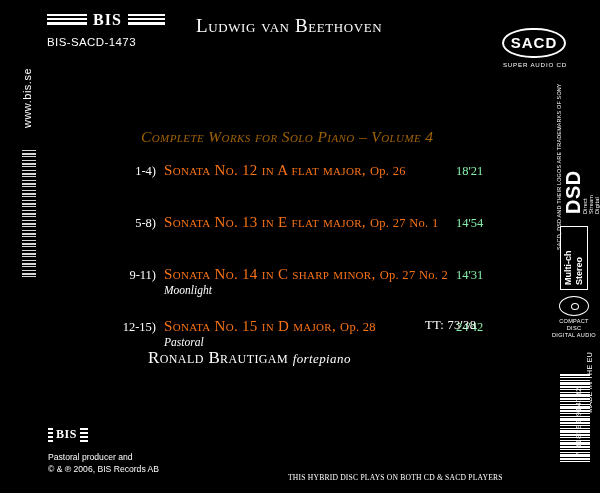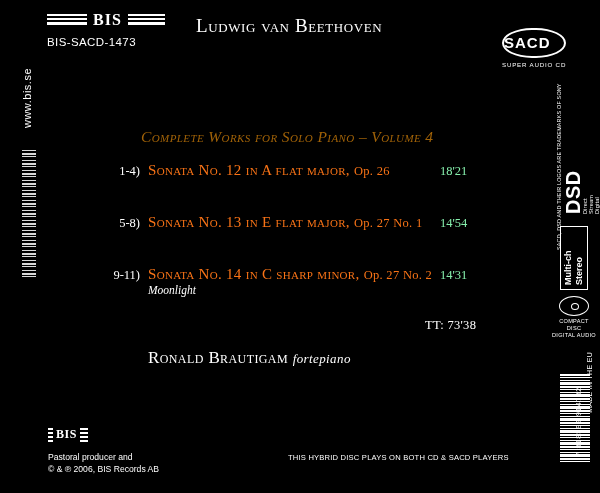--- a/index.html
+++ b/index.html
@@ -104,21 +104,21 @@
     color: #ffffff;
     font-variant: small-caps;
   }
 
   
   .sacd-logo {
     position: absolute;
     right: 32px;
     top: 28px;
     width: 66px;
-    text-align: left;
+    text-align: center;
   }
   .sacd-logo .lozenge {
     width: 64px;
     height: 30px;
     border: 2px solid #ffffff;
     border-radius: 32px/16px;
     box-sizing: border-box;
     font-family: "Liberation Sans", sans-serif;
     font-weight: bold;
     font-size: 15px;
@@ -271,21 +271,21 @@
     font-family: "Liberation Serif", serif;
     font-style: italic;
     font-size: 15.5px;
     letter-spacing: 0.4px;
     font-variant: small-caps;
     color: #a16207;
   }
 
   .tracks {
     position: absolute;
-    left: 100px;
+    left: 116px;
     top: 162px;
     width: 400px;
   }
   .track {
     position: relative;
     margin-bottom: 18px;
     height: 34px;
   }
   .t-num {
     position: absolute;
@@ -389,22 +389,22 @@
     left: 48px;
     top: 452px;
     font-family: "Liberation Sans", sans-serif;
     font-size: 8.6px;
     line-height: 11.5px;
     color: #ffffff;
   }
   .disc-info {
     position: absolute;
     left: 288px;
-    top: 452px;
-    font-family: Liberation Sans, sans-serif;
+    top: 472px;
+    font-family: Liberation Serif, serif;
     font-size: 8.6px;
     line-height: 12.5px;
     color: #ffffff;
   }
   .disc-info .hdr {
     font-size: 7.6px;
     letter-spacing: 0.2px;
   }
   .disc-info .modes {
     font-size: 9.4px;
@@ -491,20 +491,29 @@
     <div class="track">
       <div class="t-num">9-11)</div>
       <div class="t-title">
         <span>Sonata No. 14 in C sharp minor,</span>
         <span class="opus">Op. 27 No. 2</span>
       </div>
       <div class="t-nick">Moonlight</div>
       <div class="t-dur">14'31</div>
     </div>
 
+    <div class="track">
+      <div class="t-num">12-15)</div>
+      <div class="t-title">
+        <span>Sonata No. 15 in D major,</span>
+        <span class="opus">Op. 28</span>
+      </div>
+      <div class="t-nick">Pastoral</div>
+      <div class="t-dur">24'42</div>
+    </div>
 
   </div>
 
   <div class="total-time">TT: 73'38</div>
 
   <div class="performer">
     <span>Ronald Brautigam</span>
     <span class="instr">fortepiano</span>
   </div>
 

